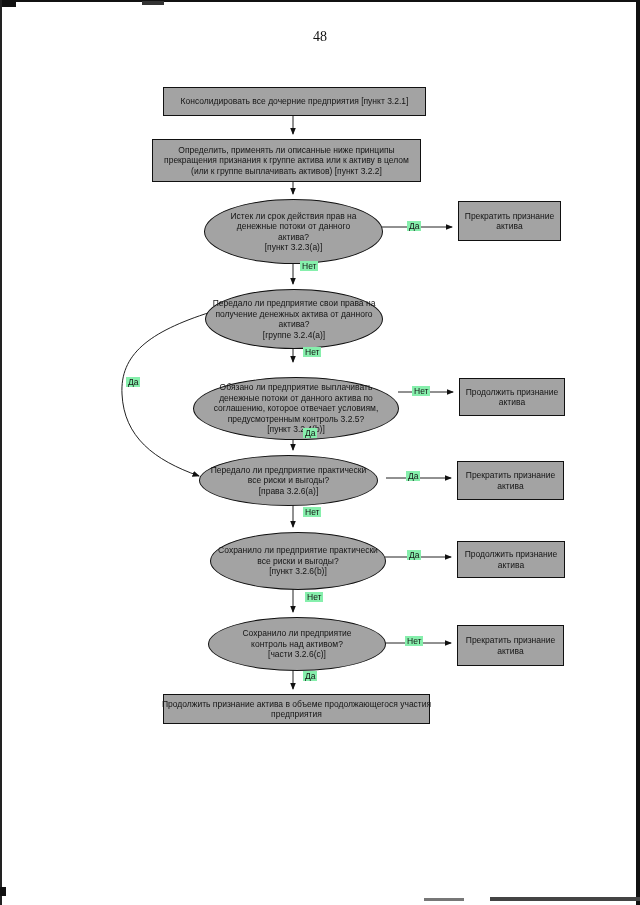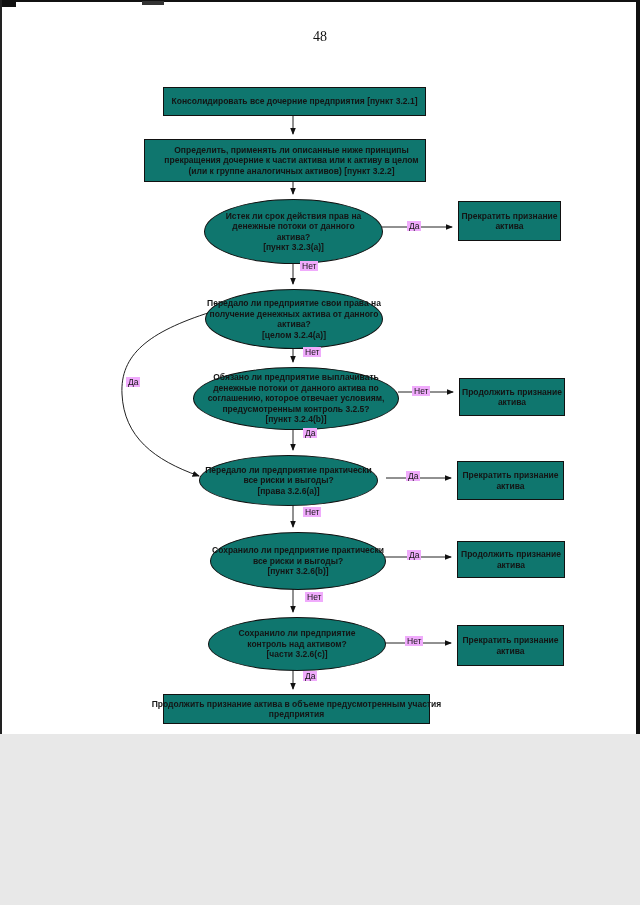--- a/index.html
+++ b/index.html
@@ -1,34 +1,34 @@
 <!DOCTYPE html>
 <html><head>
 <meta charset="utf-8">
 <style>
   html,body{margin:0;padding:0;background:#e8e8e8;}
   .page{
-    position:relative;width:640px;height:734px;background:#ffffff;
+    position:relative;width:640px;height:905px;background:#ffffff;
     font-family:"Liberation Sans",sans-serif;color:#1a1a1a;overflow:hidden;
     margin:0 auto;
   }
   .scan-edge{position:absolute;background:#111;}
   .page-number{
     position:absolute;left:308px;top:29px;width:24px;text-align:center;
     font-family:"Liberation Serif",serif;font-size:14px;color:#111;
   }
   .node{
-    position:absolute;border:1px solid #111;background:#0f766e;
+    position:absolute;border:1px solid #111;background:#a3a3a3;
     display:flex;flex-direction:column;align-items:center;justify-content:center;
-    font-size:8.5px;line-height:10.5px;text-align:center;color:#141414;font-weight:bold;
+    font-size:8.5px;line-height:10.5px;text-align:center;color:#141414;
   }
   .node .ln{white-space:nowrap;}
   .ellipse{border-radius:50%;}
   .edge-label{
-    position:absolute;font-size:8.5px;color:#141414;background:#f0abfc;
+    position:absolute;font-size:8.5px;color:#141414;background:#86efac;
     padding:0 2px;line-height:10px;
   }
   svg.arrows{position:absolute;left:0;top:0;pointer-events:none;}
 </style>
 </head>
 <body>
 
 <div class="page">
 
   <div class="scan-edge" style="left:0;top:0;width:640px;height:2px;"></div>
@@ -65,41 +65,41 @@
       <line x1="385" y1="643" x2="451" y2="643" marker-end="url(#ah)"></line>
 
       <path d="M 211 312 C 148 332, 120 355, 122 394 C 124 437, 154 460, 199 476" marker-end="url(#ah)"></path>
     </g>
   </svg>
 
   <div class="node" style="left:163px;top:87px;width:261px;height:27px;">
     <div class="ln">Консолидировать все дочерние предприятия [пункт 3.2.1]</div>
   </div>
 
-  <div class="node" style="left:144px;top:139px;width:267px;height:41px;padding-left:13px;">
+  <div class="node" style="left:152px;top:139px;width:267px;height:41px;">
     <div class="ln">Определить, применять ли описанные ниже принципы</div>
-    <div class="ln">прекращения дочерние к части актива или к активу в целом</div>
-    <div class="ln">(или к группе аналогичных активов) [пункт 3.2.2]</div>
+    <div class="ln">прекращения признания к группе актива или к активу в целом</div>
+    <div class="ln">(или к группе выплачивать активов) [пункт 3.2.2]</div>
   </div>
 
   <div class="node ellipse" style="left:204px;top:199px;width:177px;height:63px;">
     <div class="ln">Истек ли срок действия прав на</div>
     <div class="ln">денежные потоки от данного</div>
     <div class="ln">актива?</div>
     <div class="ln">[пункт 3.2.3(а)]</div>
   </div>
 
   <div class="node ellipse" style="left:205px;top:289px;width:176px;height:58px;">
     <div class="ln">Передало ли предприятие свои права на</div>
     <div class="ln">получение денежных актива от данного</div>
     <div class="ln">актива?</div>
-    <div class="ln">[целом 3.2.4(а)]</div>
+    <div class="ln">[группе 3.2.4(а)]</div>
   </div>
 
-  <div class="node ellipse" style="left:193px;top:367px;width:204px;height:61px;">
+  <div class="node ellipse" style="left:193px;top:377px;width:204px;height:61px;">
     <div class="ln">Обязано ли предприятие выплачивать</div>
     <div class="ln">денежные потоки от данного актива по</div>
     <div class="ln">соглашению, которое отвечает условиям,</div>
     <div class="ln">предусмотренным контроль 3.2.5?</div>
     <div class="ln">[пункт 3.2.4(b)]</div>
   </div>
 
   <div class="node ellipse" style="left:199px;top:455px;width:177px;height:49px;">
     <div class="ln">Передало ли предприятие практически</div>
     <div class="ln">все риски и выгоды?</div>
@@ -137,21 +137,21 @@
     <div class="ln">Продолжить признание</div>
     <div class="ln">актива</div>
   </div>
 
   <div class="node" style="left:457px;top:625px;width:105px;height:39px;">
     <div class="ln">Прекратить признание</div>
     <div class="ln">актива</div>
   </div>
 
   <div class="node" style="left:163px;top:694px;width:265px;height:28px;">
-    <div class="ln">Продолжить признание актива в объеме предусмотренным участия</div>
+    <div class="ln">Продолжить признание актива в объеме продолжающегося участия</div>
     <div class="ln">предприятия</div>
   </div>
 
   <div class="edge-label" style="left:407px;top:221px;">Да</div>
   <div class="edge-label" style="left:300px;top:261px;">Нет</div>
   <div class="edge-label" style="left:303px;top:347px;">Нет</div>
   <div class="edge-label" style="left:126px;top:377px;">Да</div>
   <div class="edge-label" style="left:412px;top:386px;">Нет</div>
   <div class="edge-label" style="left:303px;top:428px;">Да</div>
   <div class="edge-label" style="left:406px;top:471px;">Да</div>

